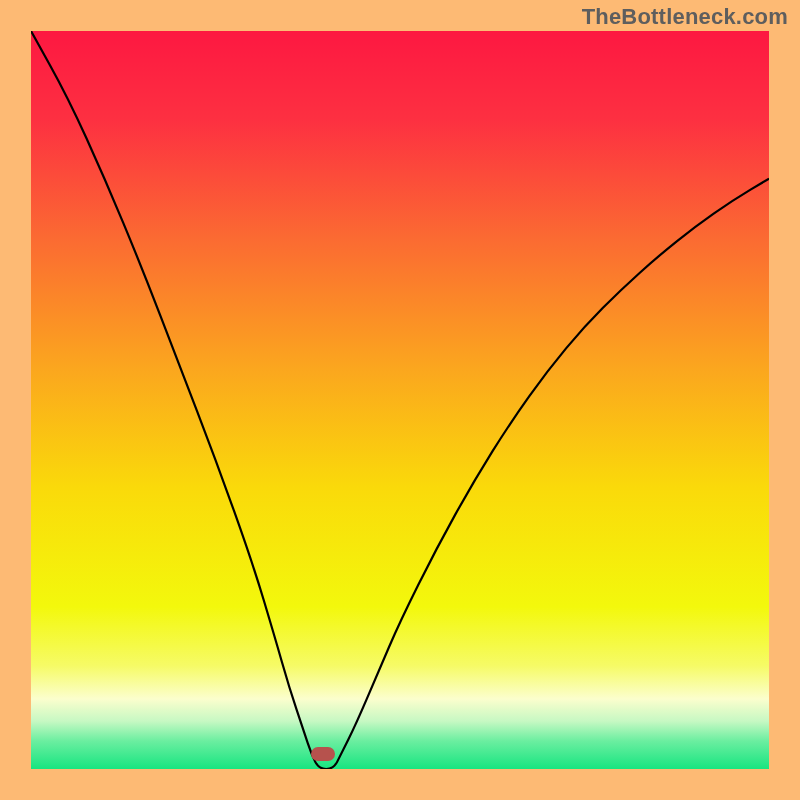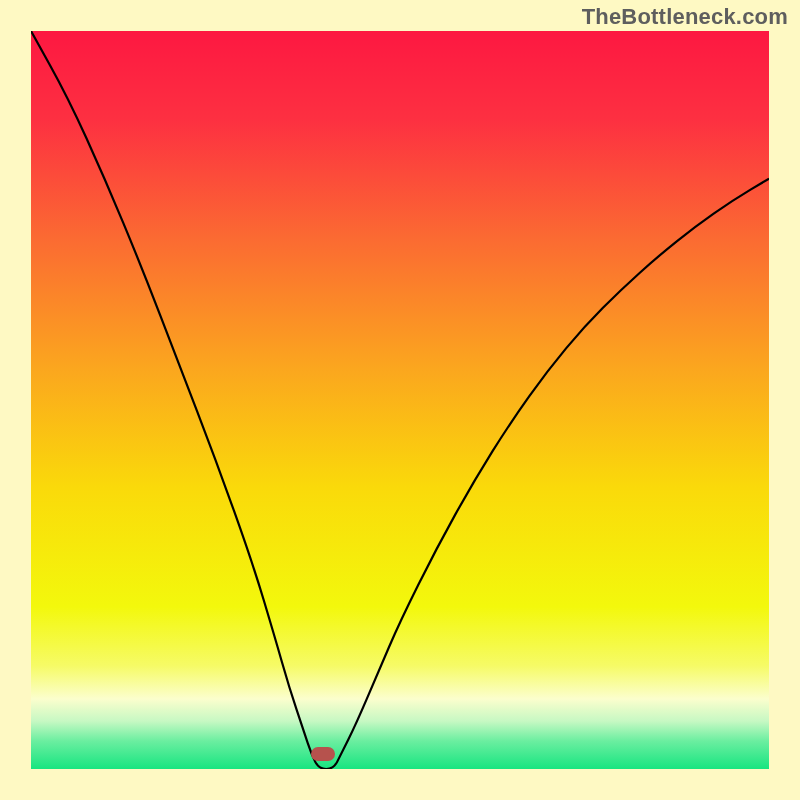--- a/index.html
+++ b/index.html
@@ -8,21 +8,21 @@
     width: 800px;
     height: 800px;
     background: #000;
     font-family: Arial, Helvetica, sans-serif;
     overflow: hidden;
   }
   .frame {
     position: absolute;
     left: 0; top: 0;
     width: 800px; height: 800px;
-    background: #fef9c3;
+    background: #fdba74;
   }
   .plot {
     position: absolute;
     left: 31px;
     top: 31px;
     width: 738px;
     height: 738px;
     overflow: hidden;
   }
   .gradient-fill {

